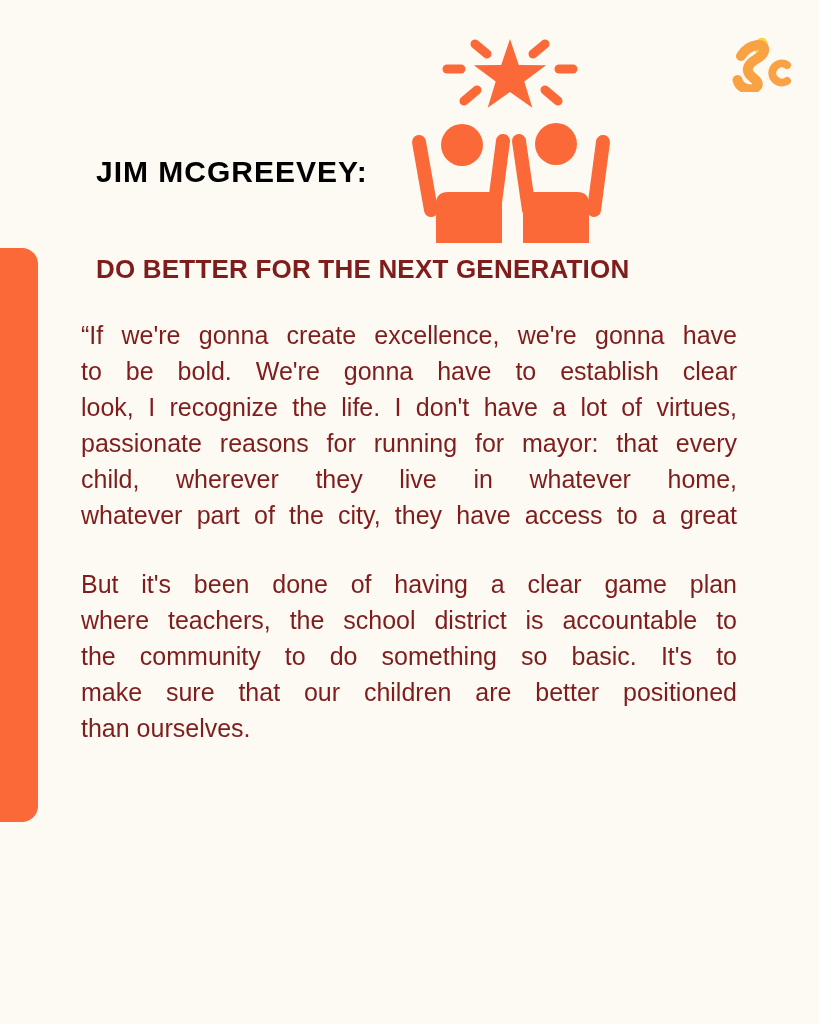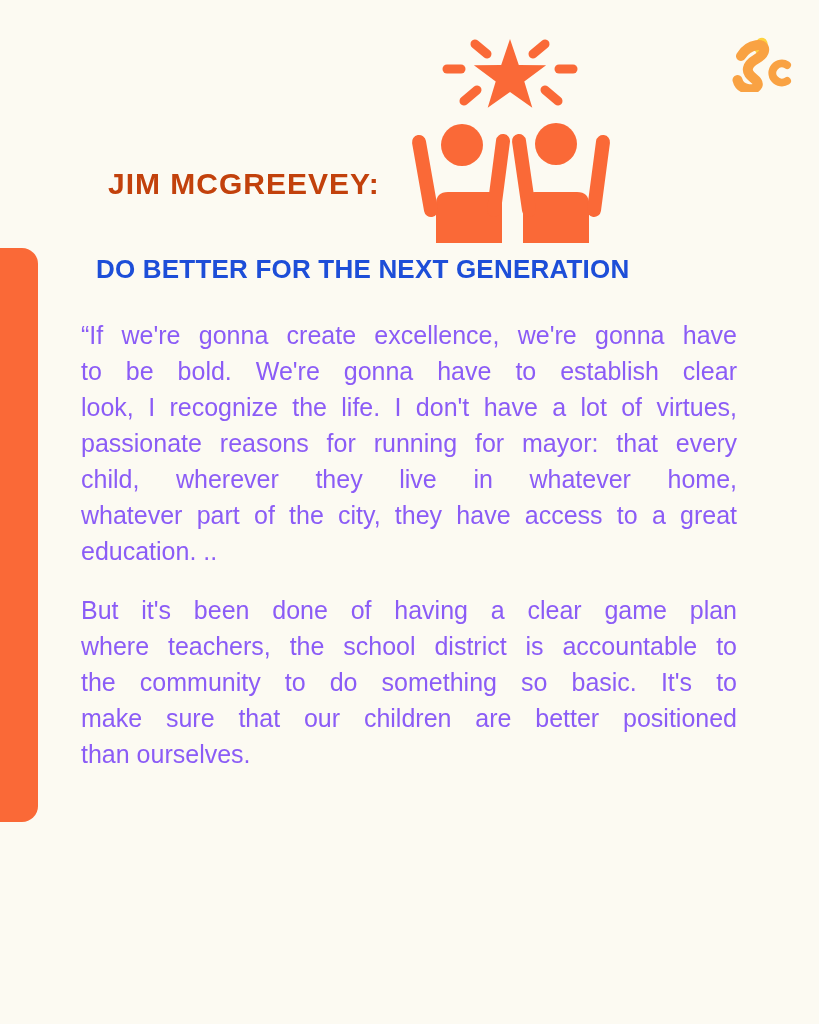--- a/index.html
+++ b/index.html
@@ -8,40 +8,40 @@
     background:#FCFAF2; overflow:hidden;
     font-family:"Liberation Sans", sans-serif;
   }
   .accent-bar{
     position:absolute; left:0; top:248px; width:38px; height:574px;
     background:#FA6937; border-radius:0 16px 16px 0;
   }
   .brand-logo{ position:absolute; left:727px; top:34px; width:66px; height:58px; }
   .hero-icon{ position:absolute; left:410px; top:36px; width:202px; height:209px; }
   .title{
-    position:absolute; left:96px; top:156px; margin:12px;
+    position:absolute; left:96px; top:156px; margin:0;
     font-size:30px; font-weight:bold; letter-spacing:1px;
-    color:#c2410c; line-height:32px; white-space:nowrap;text-align:center;
+    color:#000000; line-height:32px; white-space:nowrap;text-align:center;
   }
   .subtitle{
     position:absolute; left:96px; top:254px; margin:0;
     font-size:26px; font-weight:bold; letter-spacing:0.2px;
-    color:#1d4ed8; line-height:30px; white-space:nowrap;
+    color:#7f1d1d; line-height:30px; white-space:nowrap;
   }
   .quote{
     position:absolute; left:81px; top:317px; width:656px;
-    color:#8b5cf6; font-size:25px;
+    color:#7f1d1d; font-size:25px;
   }
   .qline{
     height:36px; line-height:36px;
     text-align:justify; text-align-last:justify;
     overflow:hidden;
   }
   .qline.end{ text-align-last:left; }
-  .para-2{ margin-top:23px; }
+  .para-2{ margin-top:33px; }
 </style>
 </head>
 <body>
 
 <div class="canvas">
 
   <div class="accent-bar"></div>
 
   <svg class="brand-logo" viewBox="0 0 66 58" xmlns="http://www.w3.org/2000/svg">
     <ellipse cx="34" cy="12" rx="6.5" ry="8.5" transform="rotate(18 34 12)" fill="#FFD23E"></ellipse>
@@ -77,21 +77,20 @@
   <h2 class="subtitle">DO BETTER FOR THE NEXT GENERATION</h2>
 
   <div class="quote">
     <div class="para">
       <div class="qline">“If we're gonna create excellence, we're gonna have</div>
       <div class="qline">to be bold. We're gonna have to establish clear</div>
       <div class="qline">look, I recognize the life. I don't have a lot of virtues,</div>
       <div class="qline">passionate reasons for running for mayor: that every</div>
       <div class="qline">child, wherever they live in whatever home,</div>
       <div class="qline">whatever part of the city, they have access to a great</div>
-      <div class="qline end">education. ..</div>
     </div>
     <div class="para para-2">
       <div class="qline">But it's been done of having a clear game plan</div>
       <div class="qline">where teachers, the school district is accountable to</div>
       <div class="qline">the community to do something so basic. It's to</div>
       <div class="qline">make sure that our children are better positioned</div>
       <div class="qline end">than ourselves.</div>
     </div>
   </div>
 

